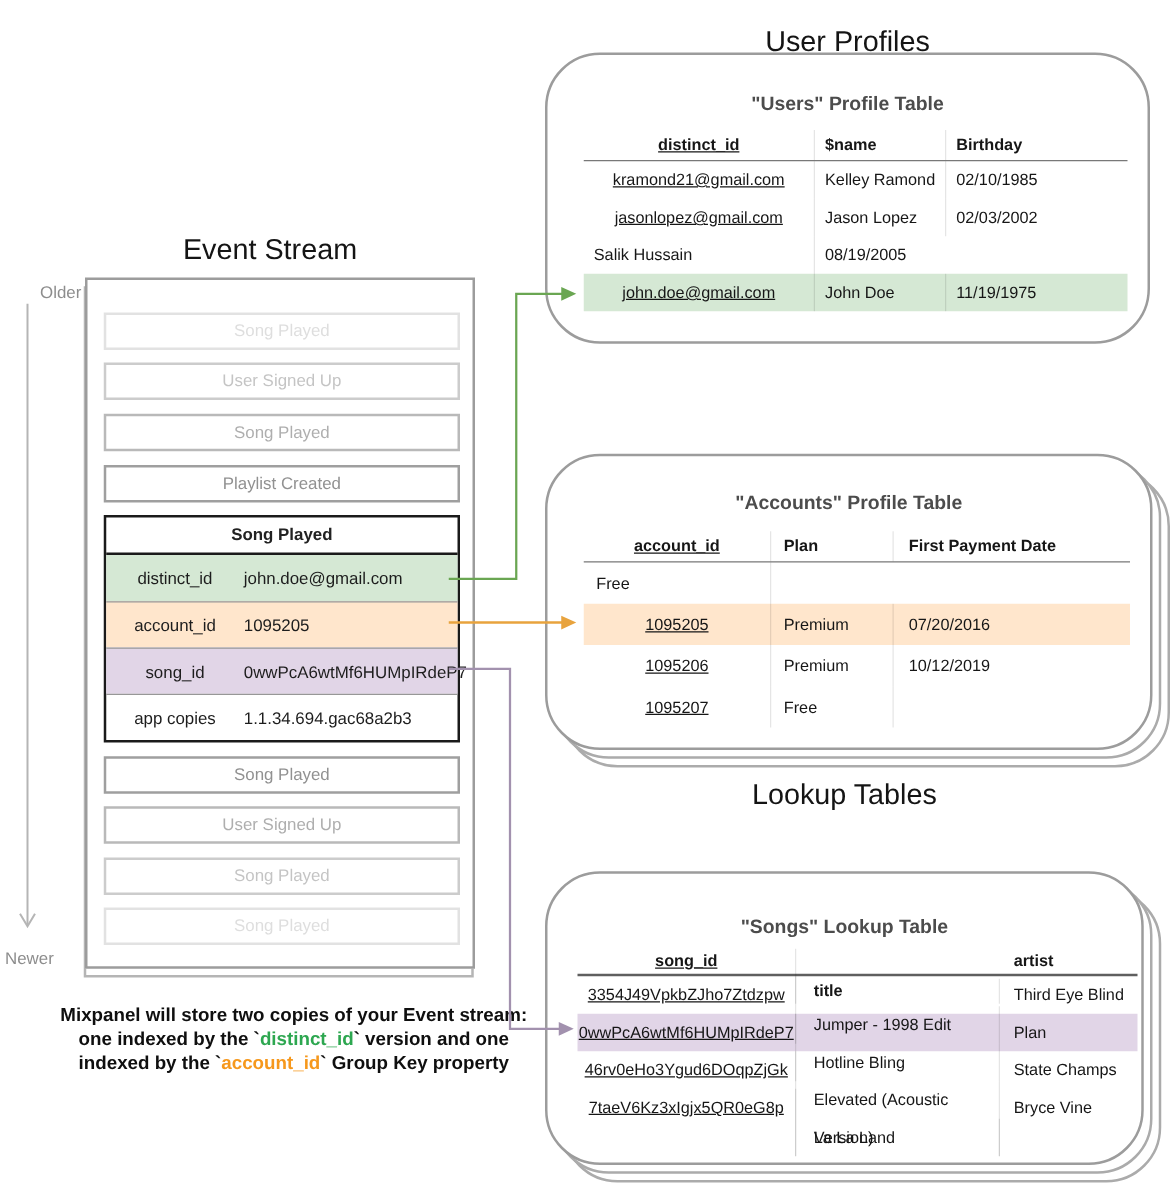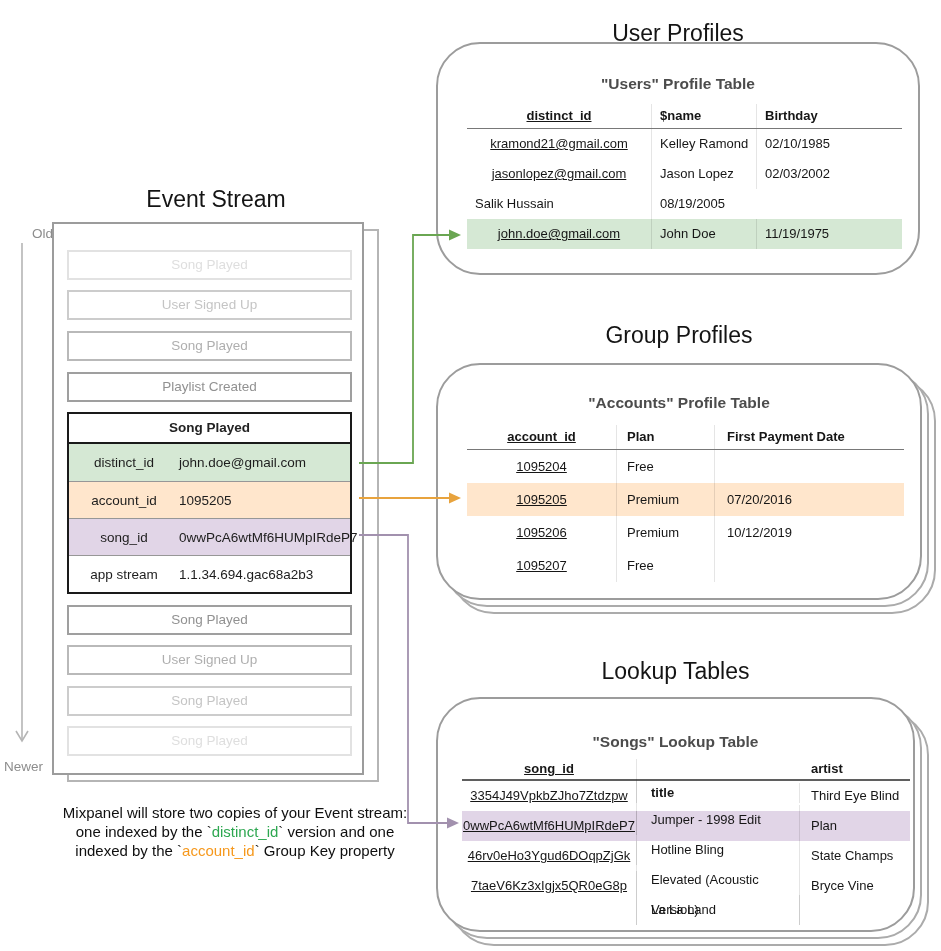--- a/index.html
+++ b/index.html
@@ -4,31 +4,31 @@
 <style>
   html,body{margin:0;padding:0;background:#fff;}
   .page{position:relative;width:941px;height:951px;background:#fff;overflow:hidden;
         font-family:"Liberation Sans","DejaVu Sans",sans-serif;color:#161616;}
 
   
   .sec-title{position:absolute;font-size:23px;color:#141414;text-align:center;white-space:nowrap;}
   .t-es{left:60px;top:186px;width:312px;}
   .t-user{left:436px;top:20px;width:484px;}
   .t-group{left:436px;top:322px;width:486px;}
-  .t-lookup{left:436px;top:658px;width:479px;}
+  .t-lookup{left:436px;top:622px;width:479px;}
 
   
   .axis-label{position:absolute;font-size:13.5px;color:#8d8d8d;}
   .older{left:6px;top:226px;margin-left:26px;}
   .newer{left:4px;top:759px;}
 
   
   .es-layer{position:absolute;left:67px;top:229px;width:312px;height:553px;
             background:#fff;border:2px solid #b5b5b5;box-sizing:border-box;z-index:1;}
-  .es{position:absolute;left:52px;top:222px;width:312px;height:553px;
+  .es{position:absolute;left:68px;top:222px;width:312px;height:553px;
       background:#fff;border:2px solid #9c9c9c;box-sizing:border-box;z-index:2;}
   .ebox{position:absolute;left:13px;width:285px;height:30px;box-sizing:border-box;
         border:2px solid #8f8f8f;background:#fff;color:#7e7e7e;
         font-size:13.5px;line-height:26px;text-align:center;}
   .f1{opacity:.25;} .f2{opacity:.45;} .f3{opacity:.62;} .f4{opacity:.85;}
 
   .exp{position:absolute;left:13px;top:188px;width:285px;box-sizing:border-box;
        background:#fff;border:2px solid #1a1a1a;}
   .exp-h{height:28px;line-height:28px;text-align:center;font-weight:700;font-size:13.5px;
          color:#222;border-bottom:2px solid #1a1a1a;}
@@ -36,21 +36,21 @@
            font-size:13.5px;box-sizing:border-box;color:#1d1d1d;}
   .exp-row + .exp-row{border-top:1px solid #979797;}
   .exp-row .k{text-align:center;}
   .exp-row .v{text-align:left;}
   .bg-green{background:var(--green_fill);}
   .bg-orange{background:var(--orange_fill);}
   .bg-purple{background:var(--purple_fill);}
 
   
   .note{position:absolute;left:25px;top:803px;width:420px;text-align:center;
-        font-size:15px;line-height:19px;color:#0f0f0f;z-index:2;}
+        font-size:15px;line-height:19px;color:#0f0f0f;z-index:2;font-weight:bold;}
   .code-green{color:var(--note_green);}
   .code-orange{color:var(--note_orange);}
 
   
   .card{position:absolute;background:#fff;border:2px solid #9c9c9c;border-radius:44px;
         box-sizing:border-box;z-index:2;}
   .layer{position:absolute;background:#fff;border:2px solid #ababab;border-radius:44px;
          box-sizing:border-box;z-index:1;}
   .c-user{left:436px;top:42px;width:484px;height:233px;}
   .c-group{left:436px;top:363px;width:486px;height:237px;}
@@ -145,21 +145,21 @@
       </div>
       <div class="exp-row bg-orange">
         <div class="k">account_id</div>
         <div class="v">1095205</div>
       </div>
       <div class="exp-row bg-purple">
         <div class="k">song_id</div>
         <div class="v">0wwPcA6wtMf6HUMpIRdeP7</div>
       </div>
       <div class="exp-row">
-        <div class="k">app stream</div>
+        <div class="k">app copies</div>
         <div class="v">1.1.34.694.gac68a2b3</div>
       </div>
     </div>
 
     <div class="ebox f4" style="top:381px">Song Played</div>
     <div class="ebox f3" style="top:421px">User Signed Up</div>
     <div class="ebox f2" style="top:462px">Song Played</div>
     <div class="ebox f1" style="top:502px">Song Played</div>
   </div>
 
@@ -193,33 +193,31 @@
         <div class="td cl">08/19/2005</div>
       </div>
       <div class="tr hl-green">
         <div class="td cc idv div-r">john.doe@gmail.com</div>
         <div class="td cl div-r">John Doe</div>
         <div class="td cl">11/19/1975</div>
       </div>
     </div>
   </div>
 
-  <div class="sec-title t-group">Group Profiles</div>
   <div class="layer g-l2"></div>
   <div class="layer g-l1"></div>
   <div class="card c-group">
     <div class="card-title">"Accounts" Profile Table</div>
     <div class="tbl tbl-accounts">
       <div class="thr">
         <div class="th cc idh div-r">account_id</div>
         <div class="th c2 div-r">Plan</div>
         <div class="th c3">First Payment Date</div>
       </div>
       <div class="tr">
-        <div class="td cc idv div-r">1095204</div>
         <div class="td c2 div-r">Free</div>
         <div class="td c3"></div>
       </div>
       <div class="tr hl-orange">
         <div class="td cc idv div-r">1095205</div>
         <div class="td c2 div-r">Premium</div>
         <div class="td c3">07/20/2016</div>
       </div>
       <div class="tr">
         <div class="td cc idv div-r">1095206</div>

